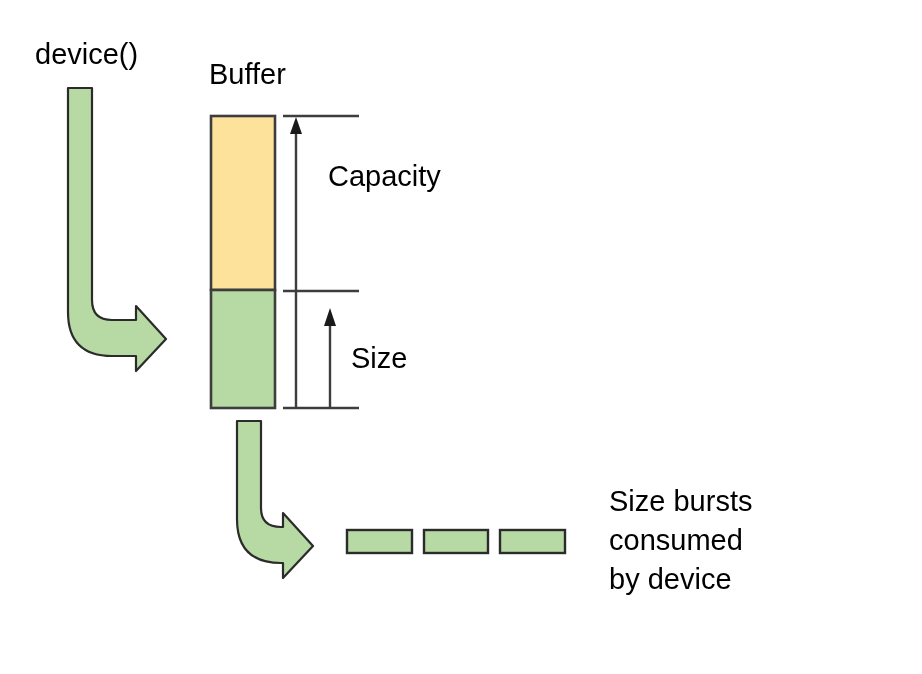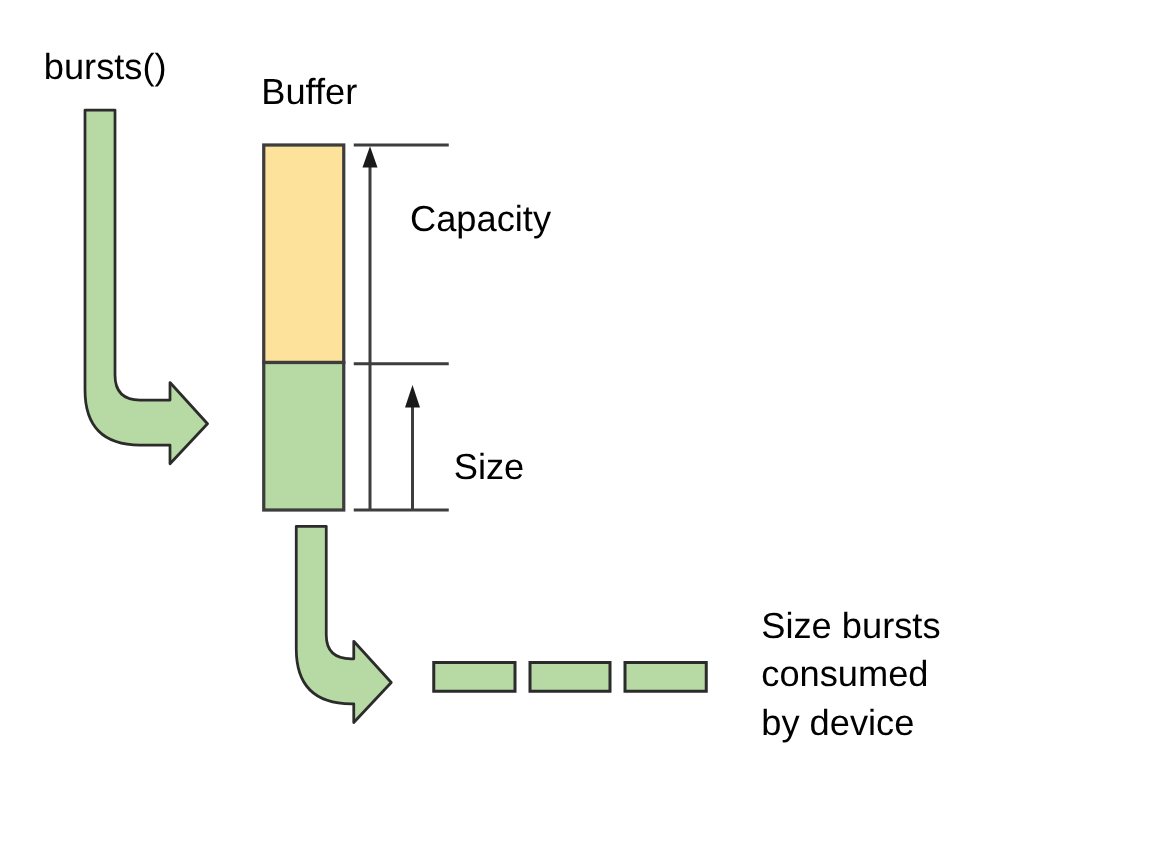--- a/index.html
+++ b/index.html
@@ -39,21 +39,21 @@
     height: 674px;
   }
 
   
   #label-write   { left: 35px;  top: 36px; }
   
   #label-buffer  { left: 209px; top: 56px; }
   
   #label-capacity{ left: 328px; top: 158px; }
   
-  #label-size    { left: 351px; top: 356px; margin-left: 12px; }
+  #label-size    { left: 351px; top: 340px; }
   
   #label-bursts  { left: 609px; top: 482px; }
 </style>
 </head>
 <body>
 
 <div id="canvas">
 
   <svg class="svg-layer" viewBox="0 0 922 674" xmlns="http://www.w3.org/2000/svg">
 
@@ -99,21 +99,21 @@
              L 283,563
              L 281,563
              Q 237,563 237,519
              Z" fill="#b7d9a4" stroke="#2b2b2b" stroke-width="2.2" stroke-linejoin="round"></path>
 
     <rect x="347" y="530" width="65" height="23" fill="#b7d9a4" stroke="#2b2b2b" stroke-width="2.4"></rect>
     <rect x="424" y="530" width="64" height="23" fill="#b7d9a4" stroke="#2b2b2b" stroke-width="2.4"></rect>
     <rect x="500" y="530" width="65" height="23" fill="#b7d9a4" stroke="#2b2b2b" stroke-width="2.4"></rect>
   </svg>
 
-  <div class="label" id="label-write">bursts()</div>
+  <div class="label" id="label-write">device()</div>
 
   <div class="label" id="label-buffer">Buffer</div>
 
   <div class="label" id="label-capacity">Capacity</div>
 
   <div class="label" id="label-size">Size</div>
 
   <div class="label multiline" id="label-bursts">Size bursts
 consumed
 by device</div>

